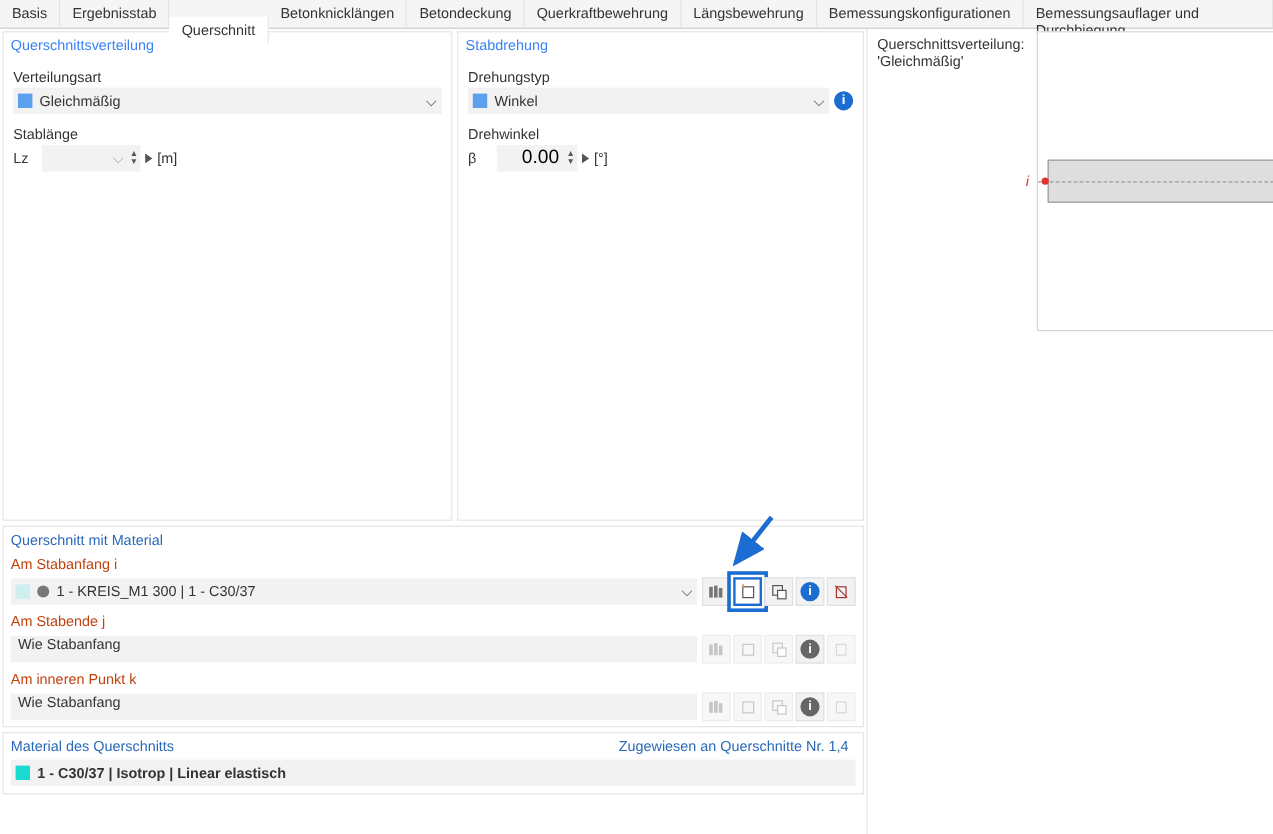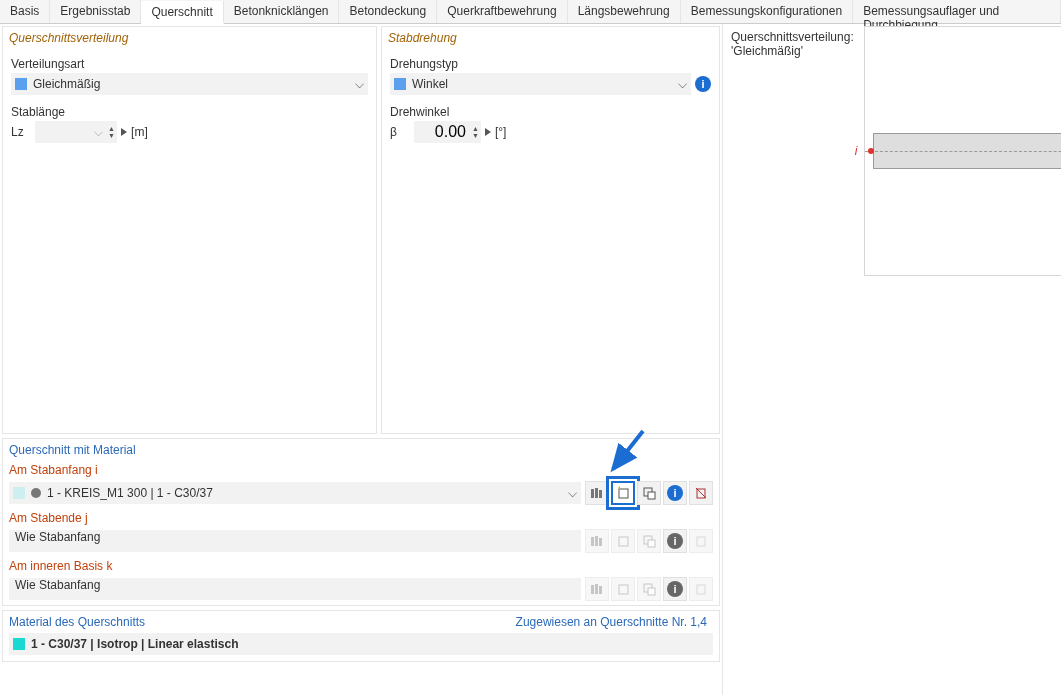--- a/index.html
+++ b/index.html
@@ -1,28 +1,28 @@
 <!DOCTYPE html>
 <html><head>
 <meta charset="utf-8">
 <style>
   * { box-sizing: border-box; margin: 0; padding: 0; }
   html, body { width: 1061px; height: 695px; font-family: "Segoe UI", Tahoma, sans-serif; font-size: 12px; background: #fff; color: #333; }
   
   .tabs { display: flex; height: 24px; border-bottom: 1px solid #ccc; background: #f5f5f5; }
   .tab { padding: 4px 10px; cursor: pointer; color: #333; border-right: 1px solid #e5e5e5; position: relative; }
-  .tab.active { background: #fff; border-bottom: 2px solid #fff; top: 1px; }
+  .tab.active { background: #fff; border-bottom: 2px solid #fff; top: 14px; }
   
   .main { display: flex; height: 671px; }
   .left-col { width: 722px; display: flex; flex-direction: column; }
   .right-col { width: 275px; border-left: 1px solid #e5e5e5; display: flex; flex-direction: row; }
   
   .top-row { display: flex; height: 412px; }
   .panel { border: 1px solid #e5e5e5; margin: 2px; background: #fff; display: flex; flex-direction: column; }
-  .panel .ptitle { color: #a16207; font-weight: 500; padding: 4px 8px 6px 6px; font-style: italic; }
+  .panel .ptitle { color: #3b82f6; font-weight: 500; padding: 4px 8px 6px 6px; }
   .panel .pbody { padding: 2px 8px; }
   .qsv-panel { width: 375px; }
   .rot-panel { flex: 1; }
   .field-label { margin-top: 4px; margin-bottom: 2px; }
   .dd { display: flex; align-items: center; background: #f2f2f2; height: 22px; padding: 0 4px; cursor: pointer; width: 100%; }
   .dd .swatch { width: 12px; height: 12px; margin-right: 6px; }
   .dd .chev { margin-left: auto; color: #555; }
   .dd.light .swatch { background: #5aa0ef; }
   .inline-row { display: flex; align-items: center; gap: 4px; height: 22px; }
   .spinner { display: inline-flex; align-items: center; background: #f2f2f2; height: 22px; }
@@ -227,21 +227,21 @@
               <span class="info-icon" style="background:#666">i</span>
             </span>
           <span class="tbtn disabled">
               <svg width="14" height="14">
                 <rect x="3" y="3" width="8" height="9" fill="none" stroke="#bbb"></rect>
               </svg>
             </span>
         </div>
       </div>
 
-      <div class="sub-label">Am inneren Basis k</div>
+      <div class="sub-label">Am inneren Punkt k</div>
       <div class="row-line">
         <div class="ptext">
             <span>Wie Stabanfang</span>
           </div>
         <div class="btnset">
           <span class="tbtn disabled">
               <svg width="14" height="14">
                 <rect x="1" y="3" width="3" height="9" fill="#999"></rect>
                 <rect x="5" y="2" width="3" height="10" fill="#999"></rect>
                 <rect x="9" y="4" width="3" height="8" fill="#999"></rect>

